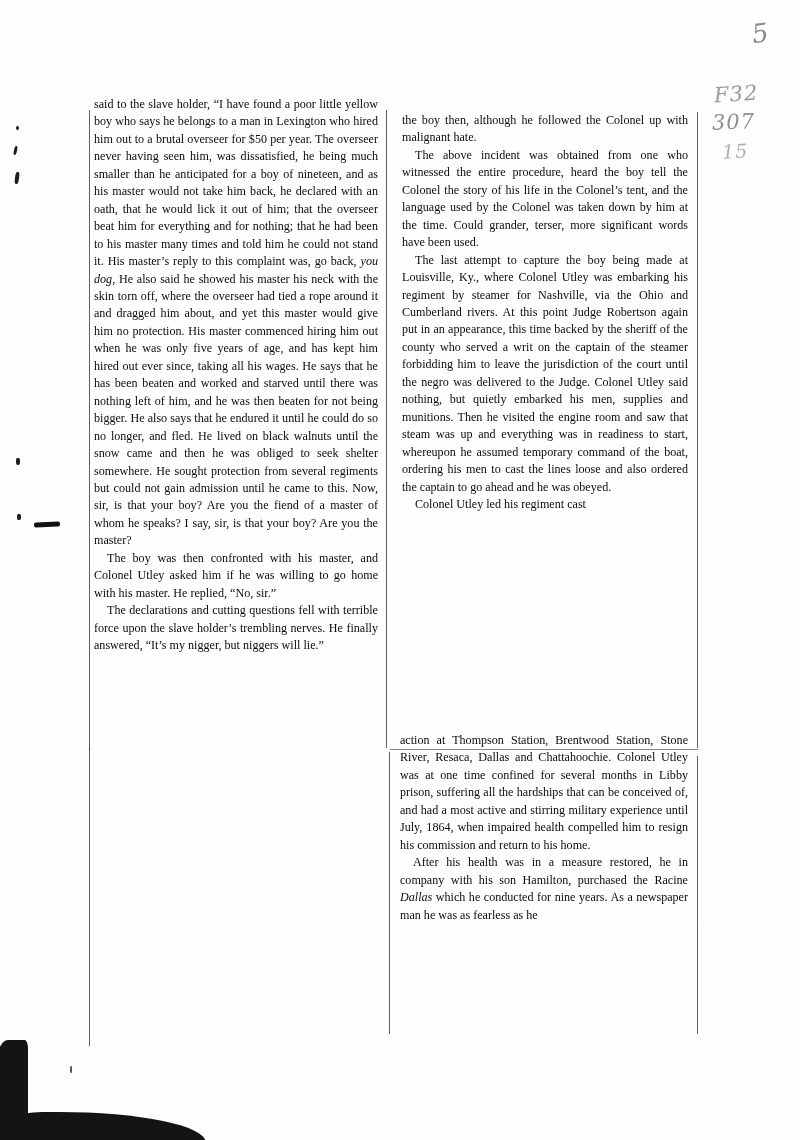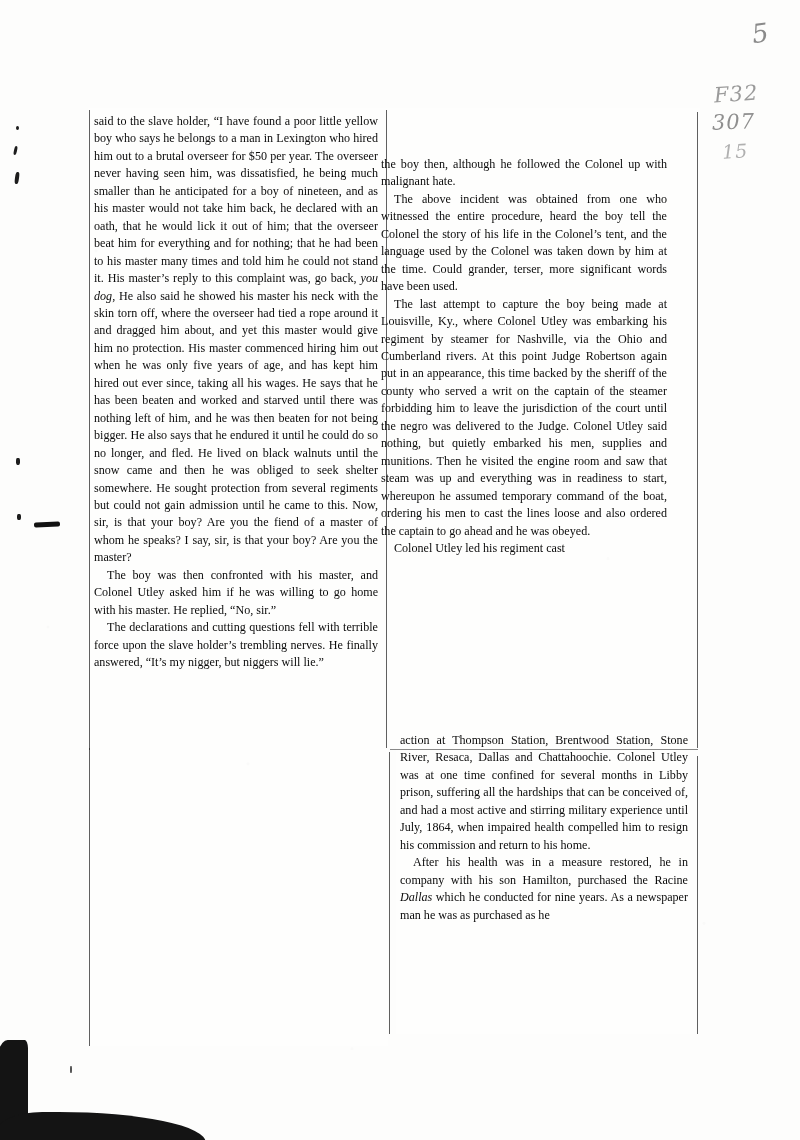--- a/index.html
+++ b/index.html
@@ -101,22 +101,22 @@
   
   .col {
     position: absolute;
     font-size: 12.1px;
     line-height: 17.45px;
     color: #0b0b0b;
     text-align: justify;
     text-justify: inter-word;
     -webkit-font-smoothing: none;
   }
-  #col-left  { left: 94px;  top: 113px; width: 284px; }
-  #col-right { left: 381px; top: 112px; width: 286px; margin-top: 44px; }
+  #col-left  { left: 94px;  top: 96px; width: 284px; }
+  #col-right { left: 402px; top: 112px; width: 286px; }
   #col-right-lower { left: 400px; top: 732px; width: 288px; }
 
   .col p {
     margin: 0;
     text-indent: 13px;
   }
   .col p.no-indent { text-indent: 0; }
   .col i { font-style: italic; }
 
   
@@ -184,21 +184,21 @@
 
 <div id="col-right" class="col">
     <p class="no-indent"><span>the boy then, although he followed the Colonel up with malignant hate.</span></p>
     <p><span>The above incident was obtained from one who witnessed the entire procedure, heard the boy tell the Colonel the story of his life in the Colonel’s tent, and the language used by the Colonel was taken down by him at the time. Could grander, terser, more significant words have been used.</span></p>
     <p><span>The last attempt to capture the boy being made at Louisville, Ky., where Colonel Utley was embarking his regiment by steamer for Nashville, via the Ohio and Cumberland rivers. At this point Judge Robertson again put in an appearance, this time backed by the sheriff of the county who served a writ on the captain of the steamer forbidding him to leave the jurisdiction of the court until the negro was delivered to the Judge. Colonel Utley said nothing, but quietly embarked his men, supplies and munitions. Then he visited the engine room and saw that steam was up and everything was in readiness to start, whereupon he assumed temporary command of the boat, ordering his men to cast the lines loose and also ordered the captain to go ahead and he was obeyed.</span></p>
     <p><span>Colonel Utley led his regiment cast</span></p>
   </div>
 
 <div id="col-right-lower" class="col">
     <p class="no-indent"><span>action at Thompson Station, Brentwood Station, Stone River, Resaca, Dallas and Chattahoochie. Colonel Utley was at one time confined for several months in Libby prison, suffering all the hardships that can be conceived of, and had a most active and stirring military experience until July, 1864, when impaired health compelled him to resign his commission and return to his home.</span></p>
-    <p><span>After his health was in a measure restored, he in company with his son Hamilton, purchased the Racine </span><i>Dallas</i><span> which he conducted for nine years. As a newspaper man he was as purchased as he</span></p>
+    <p><span>After his health was in a measure restored, he in company with his son Hamilton, purchased the Racine </span><i>Dallas</i><span> which he conducted for nine years. As a newspaper man he was as fearless as he</span></p>
   </div>
 
 <div class="hand" id="mark-5">5</div>
 <div class="hand" id="mark-f32">F32</div>
 <div class="hand" id="mark-307">307</div>
 <div class="hand" id="mark-15">15</div>
 
 <div class="speck" id="speck-a"></div>
 <div class="speck" id="speck-b"></div>
 <div class="speck" id="speck-c"></div>

